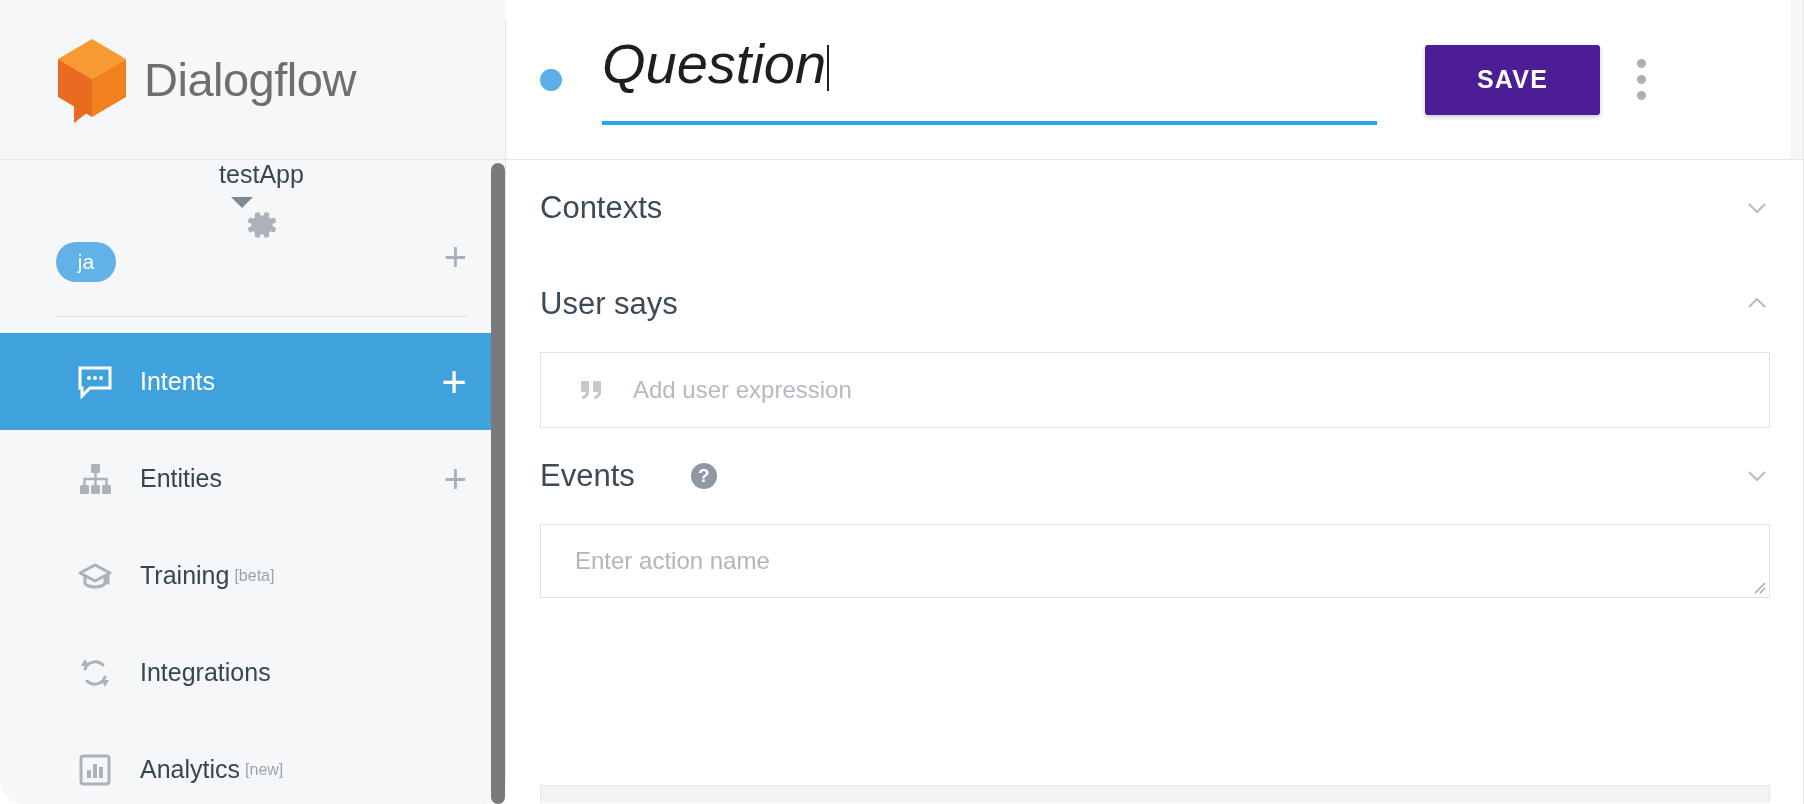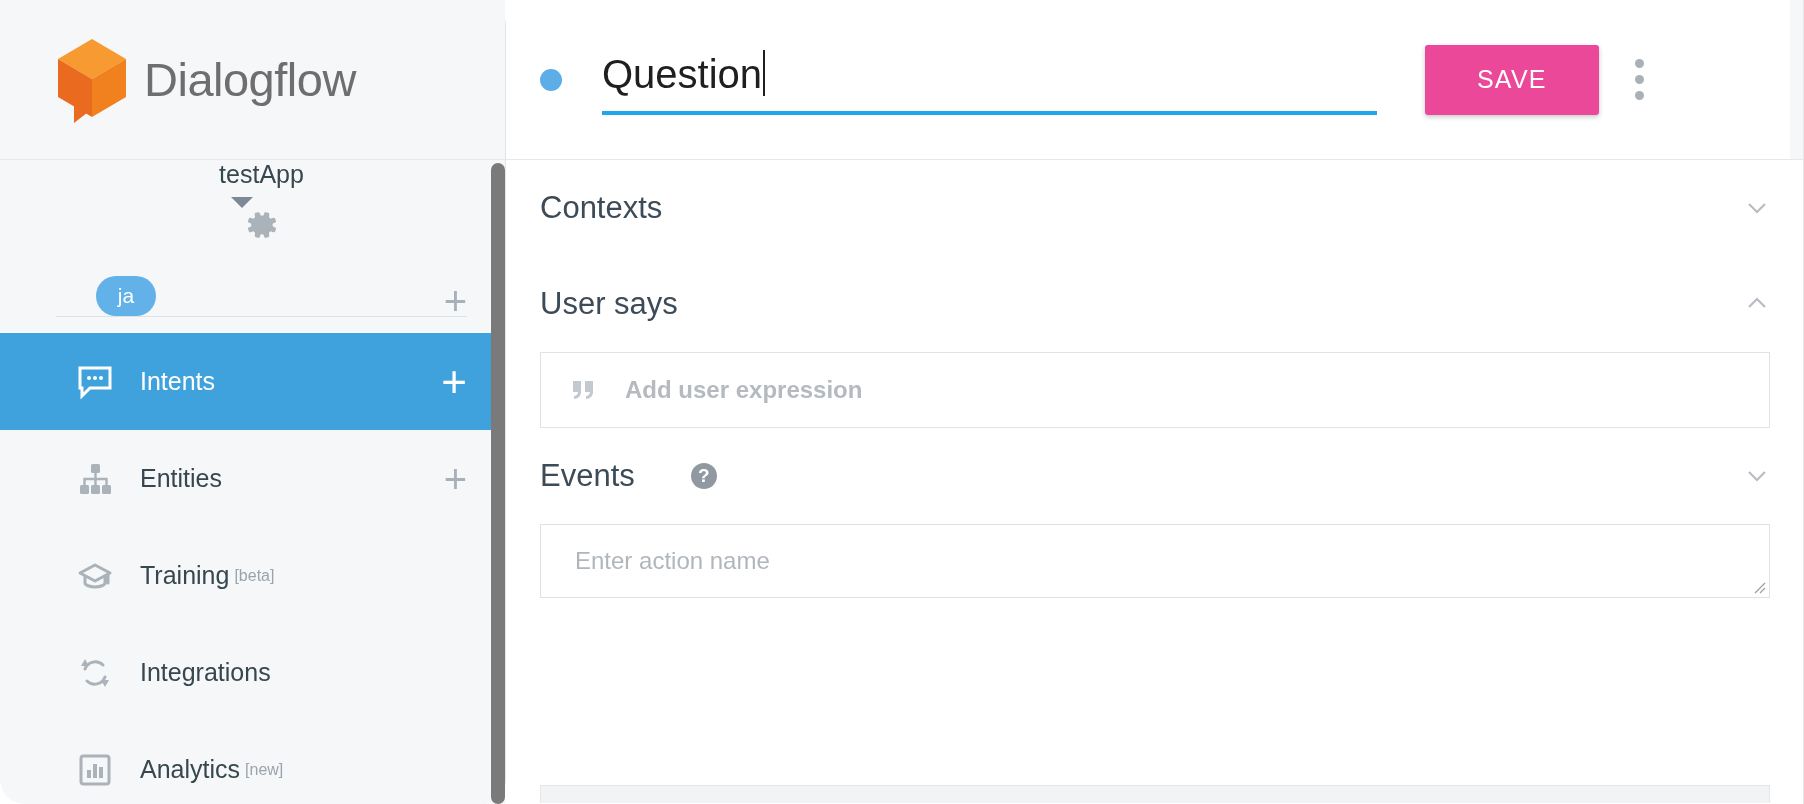--- a/index.html
+++ b/index.html
@@ -45,23 +45,22 @@
     width: 0; height: 0;
     border-left: 11px solid transparent;
     border-right: 11px solid transparent;
     border-top: 11px solid #7d8a96;
     margin-right: 40px;
   }
   .gear { width: 34px; height: 34px; flex: 0 0 34px; }
 
   
   #lang-row {
-    height: 74px; display: flex; align-items: flex-end;
+    height: 74px; display: flex; align-items: flex-start;
     padding: 0 38px 0 56px;
-    margin-left: 40px;
   }
   .lang-chip {
     background: #62b1e8; color: #fff;
     border-radius: 22px;
     min-width: 60px; height: 40px;
     display: flex; align-items: center; justify-content: center;
     font-size: 21px; padding: 0 16px;
   }
   .spacer { flex: 1 1 auto; }
   .plus-grey { color: #a8b1ba; font-size: 40px; line-height: 30px; font-weight: 300; }
@@ -110,37 +109,39 @@
     border-bottom: 1px solid #e6e8ea;
     display: flex; align-items: center;
     padding: 0 36px 0 34px;
   }
   .status-dot {
     width: 22px; height: 22px; border-radius: 50%;
     background: #5dade8; flex: 0 0 22px; margin-right: 40px;
   }
   #title-wrap { flex: 1 1 auto; max-width: 775px; position: relative; }
   #intent-title {
-    font-size: 40px; color: #1f1f1f; line-height: 58px;
+    font-size: 56px; color: #1f1f1f; line-height: 58px;
     white-space: nowrap; overflow: hidden;
-    padding-bottom: 8px;
+    padding-bottom: 28px;
+    font-style: italic;
   }
   #title-caret {
     display: inline-block; width: 2px; height: 46px;
     background: #1f1f1f; vertical-align: -8px; margin-left: 1px;
   }
   #title-underline { height: 4px; background: #20a6ea; width: 100%; }
   #save-btn {
-    background: #ec4899; color: #ffffff;
+    background: #4c1d95; color: #ffffff;
     font-size: 25px; letter-spacing: 1.2px;
     height: 70px; padding: 0 52px;
     border: none; border-radius: 3px;
     box-shadow: 0 2px 5px rgba(0,0,0,0.22);
     margin-left: 48px; margin-right: 36px;
     cursor: pointer;
+    font-weight: bold;
   }
   #kebab { width: 10px; display: flex; flex-direction: column; gap: 7px; align-items: center; }
   .kebab-dot { width: 9px; height: 9px; border-radius: 50%; background: #a9b0b7; }
 
   
   #main-body { padding: 0 34px 0 34px; position: relative; height: 643px; }
   .section-head {
     display: flex; align-items: center;
     height: 96px;
     gap: 44px;
@@ -162,22 +163,21 @@
     border-bottom: 1px solid #dcdfe2;
     padding-bottom: 8px;
     width: 268px;
   }
   .search-text { font-size: 24px; color: #9aa2aa; flex: 1 1 auto; }
   .search-ico { width: 38px; height: 38px; flex: 0 0 38px; margin-bottom: -6px; }
 
   .expr-box {
     border: 1px solid #e0e3e6;
     height: 76px; display: flex; align-items: center;
-    padding-left: 30px;
-    font-weight: bold;
+    padding-left: 38px;
   }
   .quote-ico { width: 26px; height: 22px; flex: 0 0 26px; margin-right: 28px; }
   .expr-placeholder { font-size: 24px; color: #b4bac0; }
 
   .action-box {
     position: relative;
     border: 1px solid #dfe2e5;
     height: 74px;
     display: flex; align-items: center;
     padding-left: 34px;

